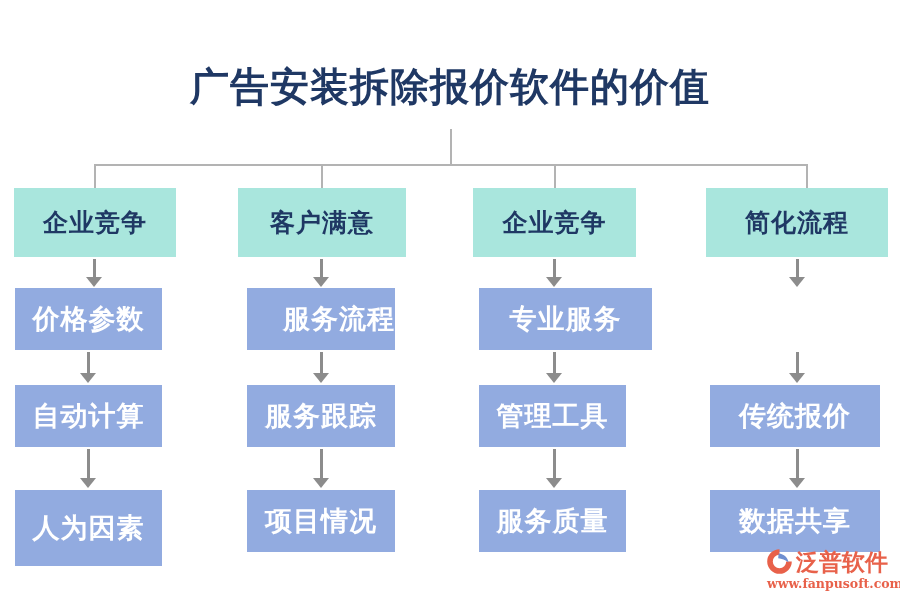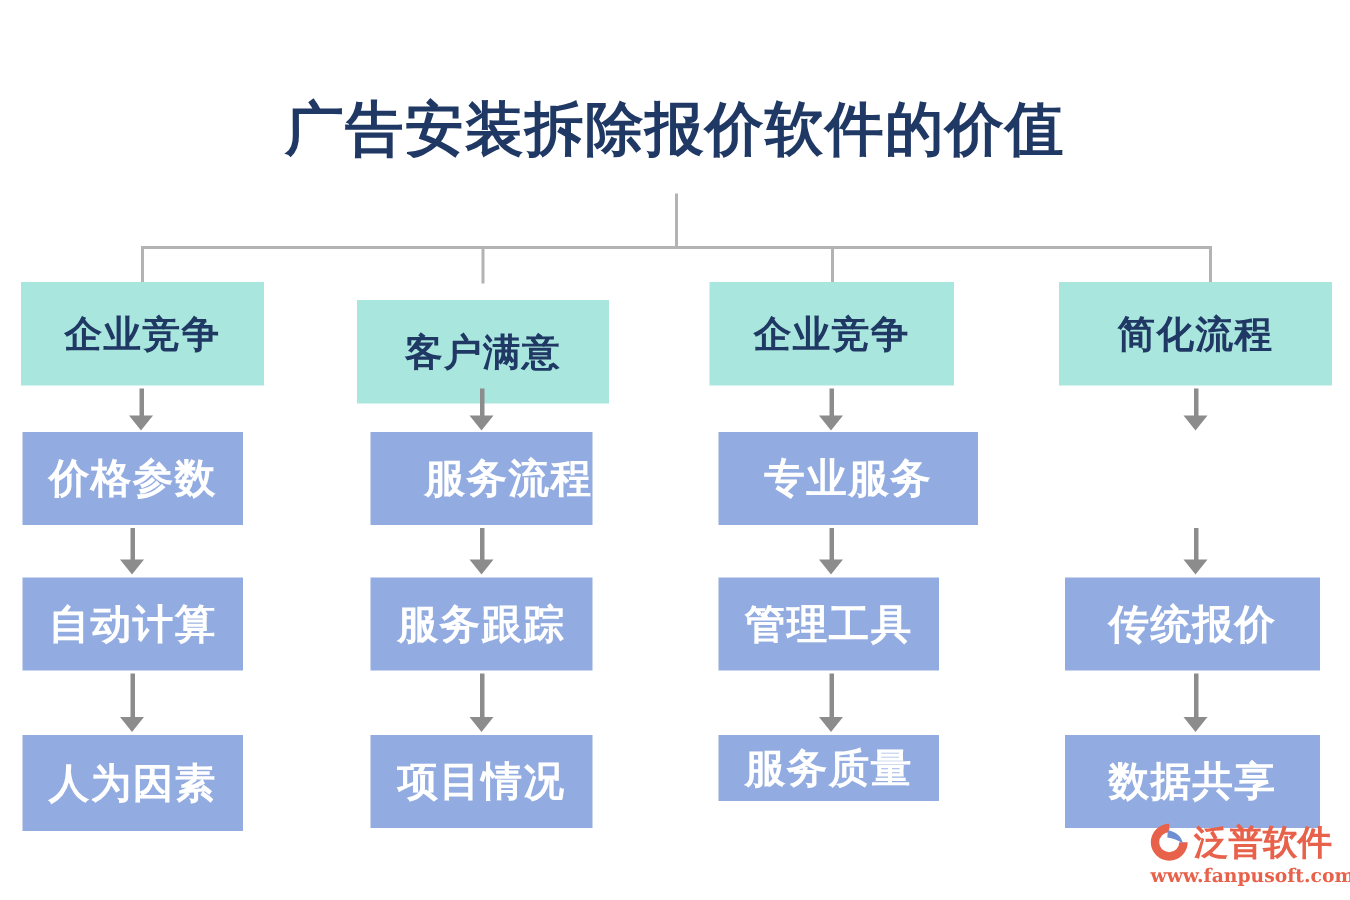--- a/index.html
+++ b/index.html
@@ -180,25 +180,25 @@
     <div class="shaft" style="height:22px;"></div>
     <div class="head-tri" style="top:21px;"></div>
   </div>
   <div class="box sub" style="left:15px; top:385px; width:147px; height:62px;">
     <span>自动计算</span>
   </div>
   <div class="arrow" style="left:80px; top:449px; height:40px;">
     <div class="shaft" style="height:30px;"></div>
     <div class="head-tri" style="top:29px;"></div>
   </div>
-  <div class="box sub" style="left:15px; top:490px; width:147px; height:64px;">
+  <div class="box sub" style="left:15px; top:490px; width:147px; height:76px;">
     <span>人为因素</span>
   </div>
 
-  <div class="box head" style="left:238px; top:188px; width:168px; height:69px;margin-top:12px;">
+  <div class="box head" style="left:238px; top:188px; width:168px; height:69px;">
     <span>客户满意</span>
   </div>
   <div class="arrow" style="left:313px; top:259px; height:28px;">
     <div class="shaft" style="height:19px;"></div>
     <div class="head-tri" style="top:18px;"></div>
   </div>
   <div class="box sub" style="left:247px; top:288px; width:148px; height:62px;justify-content:flex-end;">
     <span>服务流程</span>
   </div>
   <div class="arrow" style="left:313px; top:352px; height:32px;">
@@ -230,21 +230,21 @@
     <div class="shaft" style="height:22px;"></div>
     <div class="head-tri" style="top:21px;"></div>
   </div>
   <div class="box sub" style="left:479px; top:385px; width:147px; height:62px;">
     <span>管理工具</span>
   </div>
   <div class="arrow" style="left:546px; top:449px; height:40px;">
     <div class="shaft" style="height:30px;"></div>
     <div class="head-tri" style="top:29px;"></div>
   </div>
-  <div class="box sub" style="left:479px; top:490px; width:147px; height:44px;">
+  <div class="box sub" style="left:479px; top:490px; width:147px; height:62px;">
     <span>服务质量</span>
   </div>
 
   <div class="box head" style="left:706px; top:188px; width:182px; height:69px;">
     <span>简化流程</span>
   </div>
   <div class="arrow" style="left:789px; top:259px; height:28px;">
     <div class="shaft" style="height:19px;"></div>
     <div class="head-tri" style="top:18px;"></div>
   </div>

